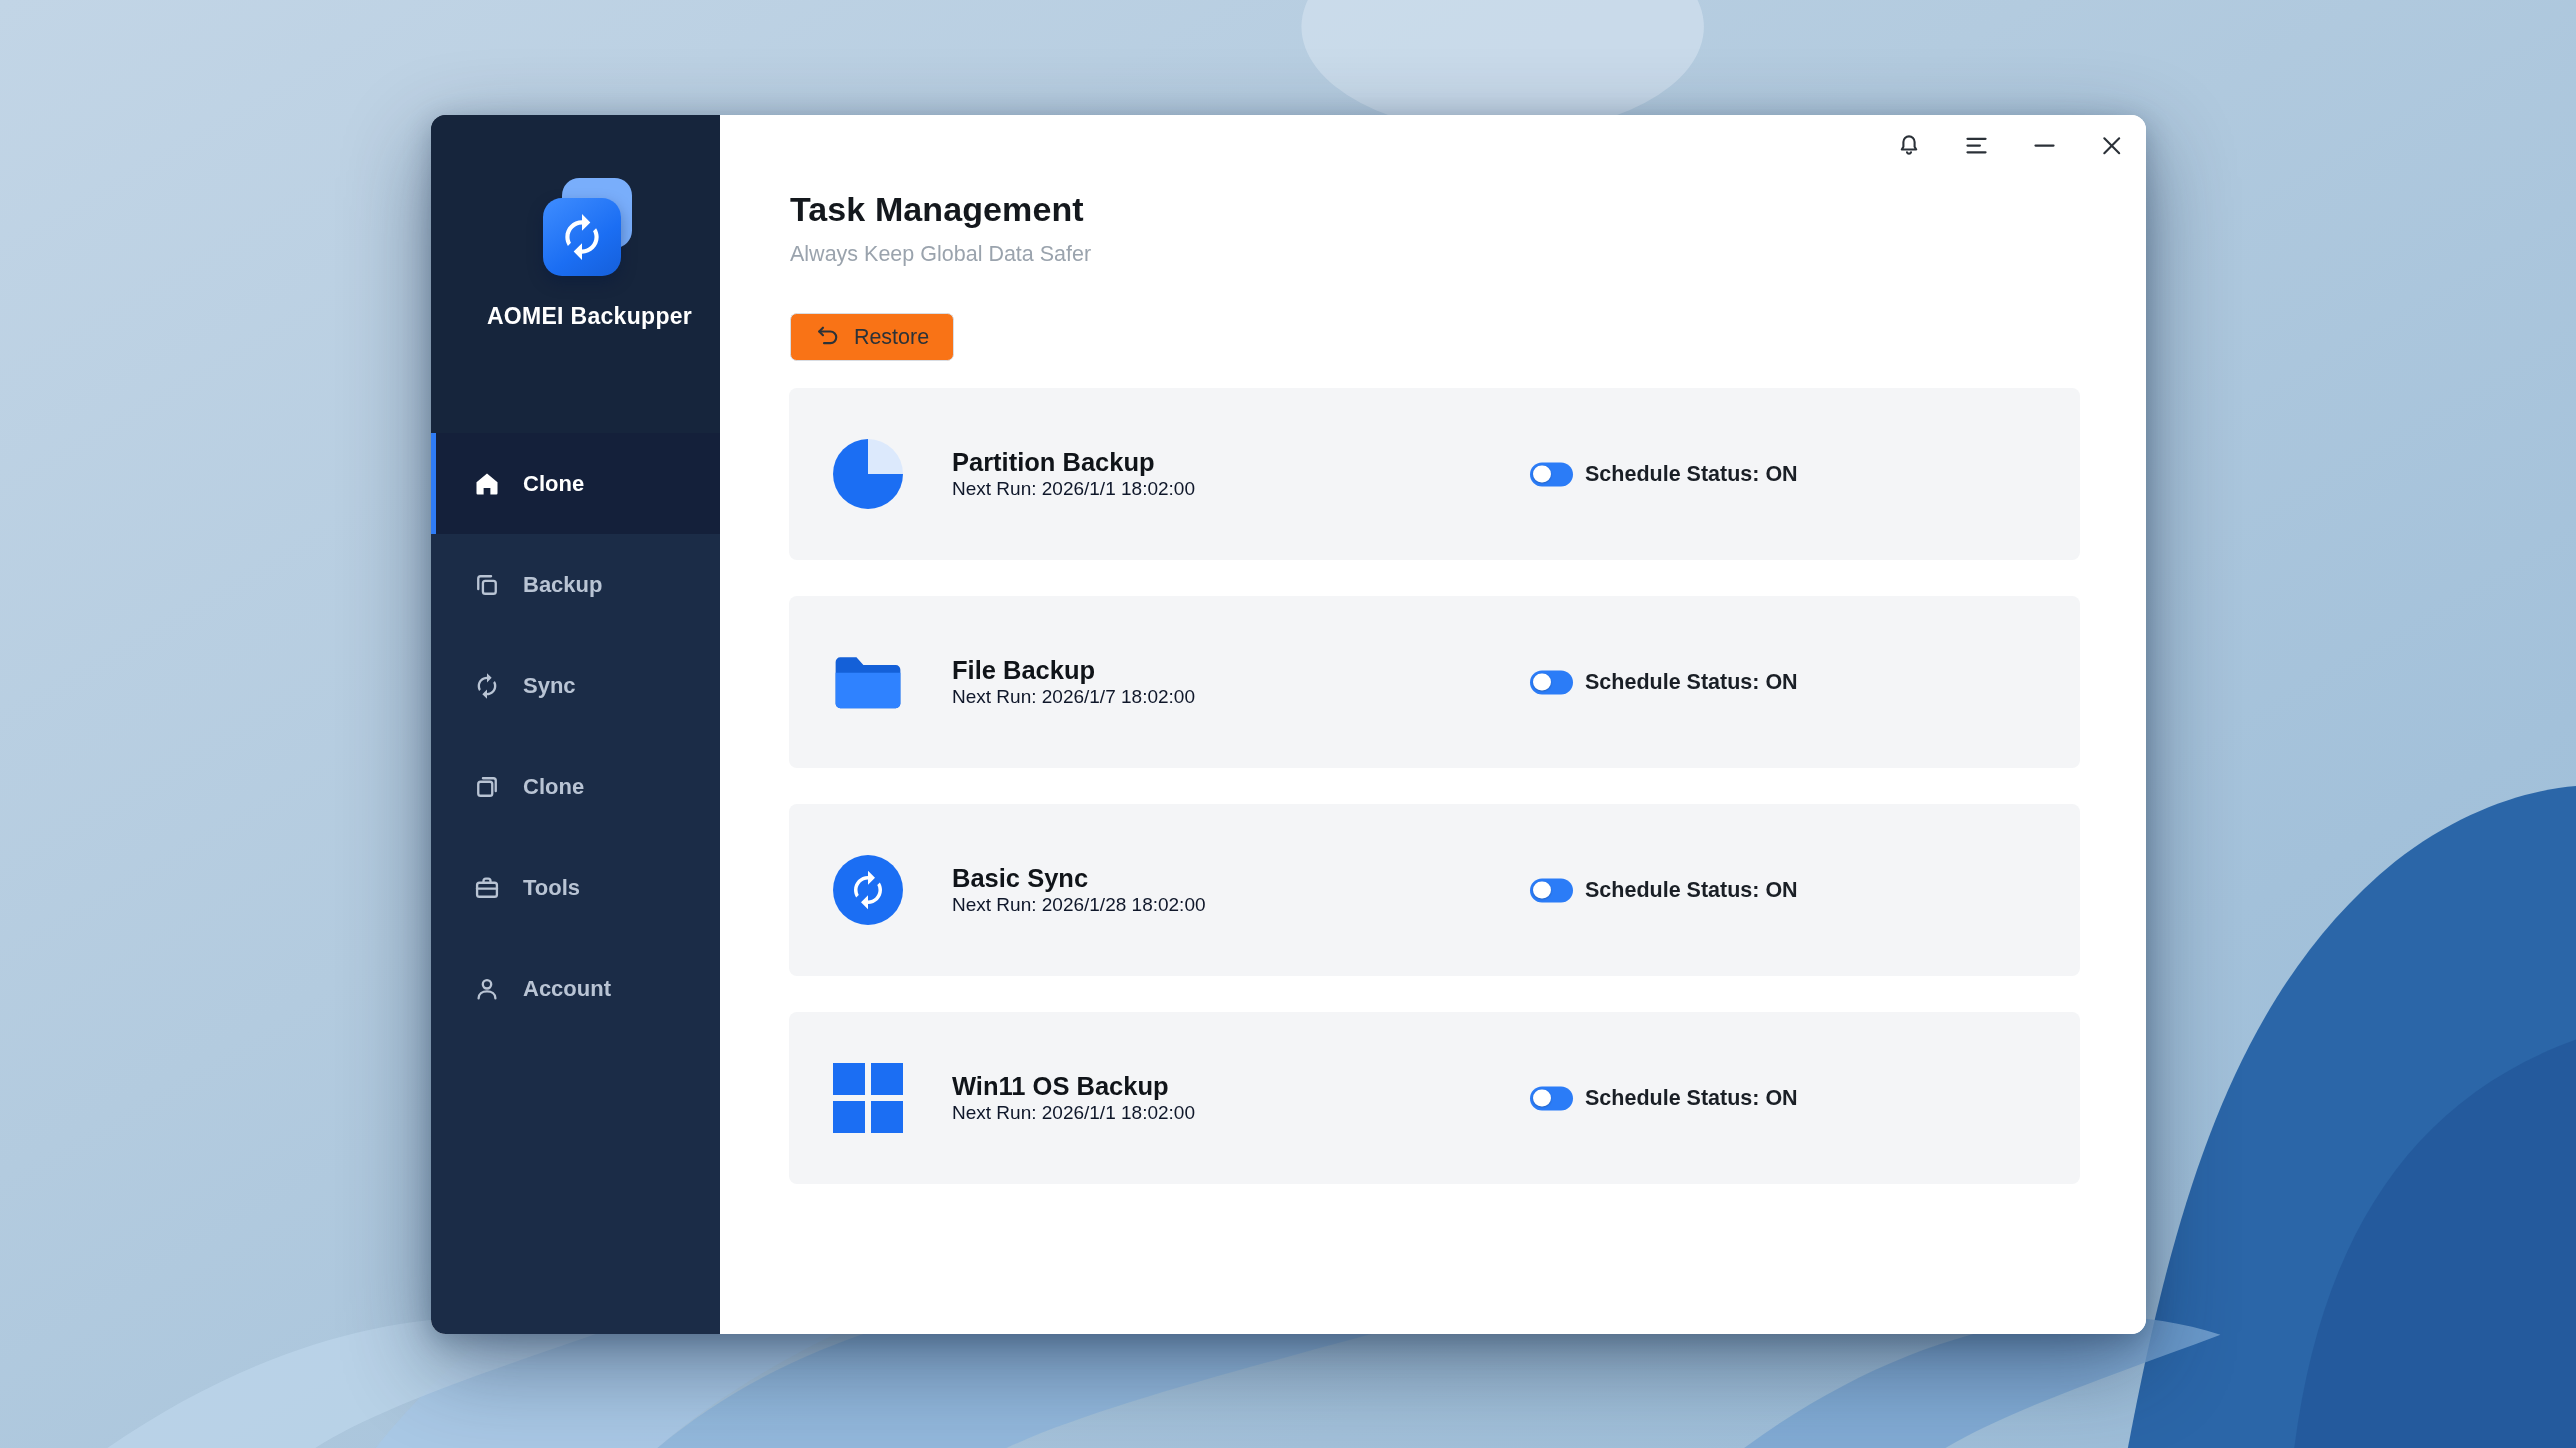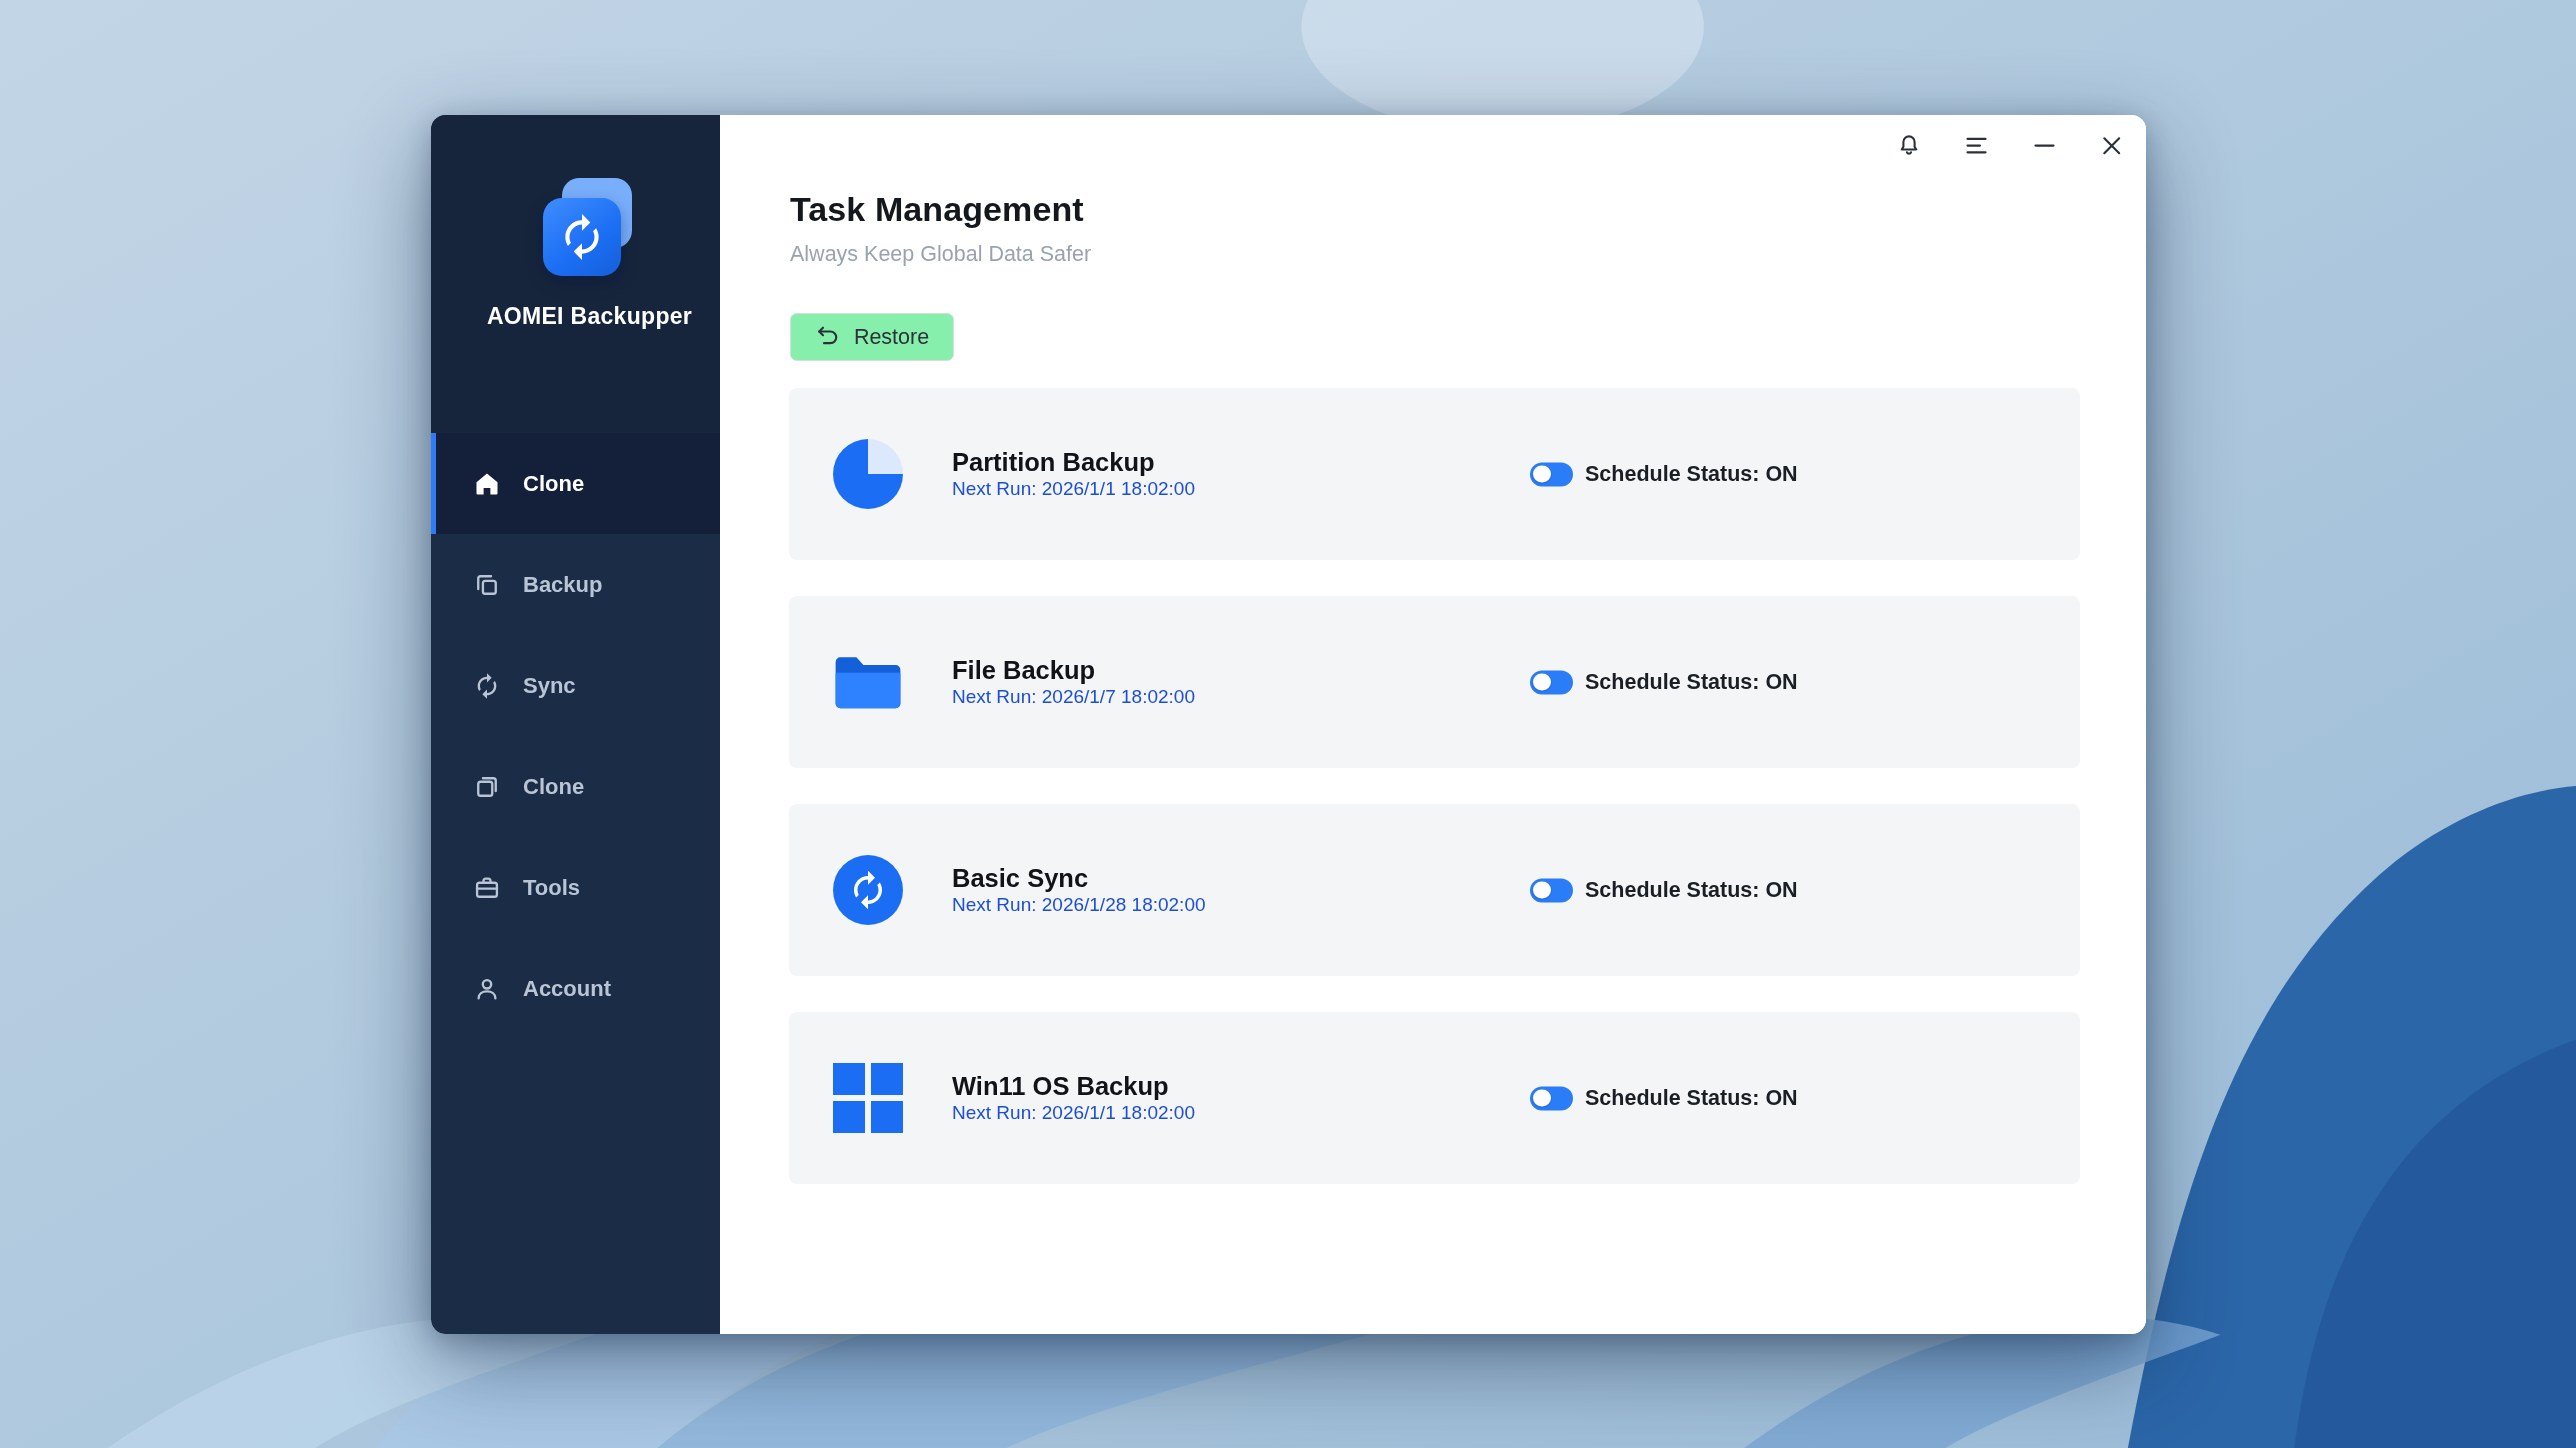--- a/index.html
+++ b/index.html
@@ -59,34 +59,34 @@
   .tb-btn{width:42px;height:42px;border:none;background:transparent;display:flex;align-items:center;justify-content:center;color:#2b3138;}
   .tb-btn svg{display:block;}
 
   .header{position:absolute;left:70px;top:75px;}
   .page-title{font-size:34px;font-weight:700;color:#14181d;letter-spacing:0.1px;}
   .page-subtitle{margin-top:13.4px;font-size:21.5px;color:#9aa3ad;font-weight:400;}
 
   .restore-btn{
     position:absolute;left:70px;top:198px;height:48px;min-width:161px;
     display:inline-flex;align-items:center;gap:13.4px;padding:0 24px;
-    background:#86efac;border:1.3px solid #d9dde3;border-radius:6.7px;
+    background:#f97316;border:1.3px solid #d9dde3;border-radius:6.7px;
     font-family:inherit;font-size:21.5px;color:#2c3238;font-weight:500;
   }
   .restore-btn svg{width:25.5px;height:25.5px;}
 
   .cards{position:absolute;left:69px;top:273px;width:1291px;display:flex;flex-direction:column;gap:36px;}
   .card{
     position:relative;height:172px;background:var(--card-bg);border-radius:8px;
     display:flex;align-items:center;padding-left:42px;
   }
   .card-icon{width:74px;height:74px;flex-shrink:0;display:flex;align-items:center;justify-content:center;}
   .card-text{margin-left:47px;display:flex;flex-direction:column;gap:1px;}
   .card-title{font-size:25.5px;font-weight:700;color:#101419;}
-  .card-nextrun{font-size:19px;font-weight:500;color:#1d4ed8;}
+  .card-nextrun{font-size:19px;font-weight:500;color:#0f172a;}
   .card-right{position:absolute;left:741px;top:50%;transform:translateY(-50%);display:flex;align-items:center;gap:12px;}
   .toggle{
     position:relative;width:43px;height:24px;border-radius:12px;background:#c3c9d2;border:none;flex-shrink:0;
   }
   .toggle.on{background:var(--toggle-on);}
   .toggle .knob{
     position:absolute;left:3.4px;top:3.4px;width:17.4px;height:17.4px;border-radius:50%;background:#ffffff;
     box-shadow:0 0.7px 2px rgba(0,0,0,.25);
   }
   .status-label{font-size:21.5px;font-weight:700;color:#1a1f26;}

